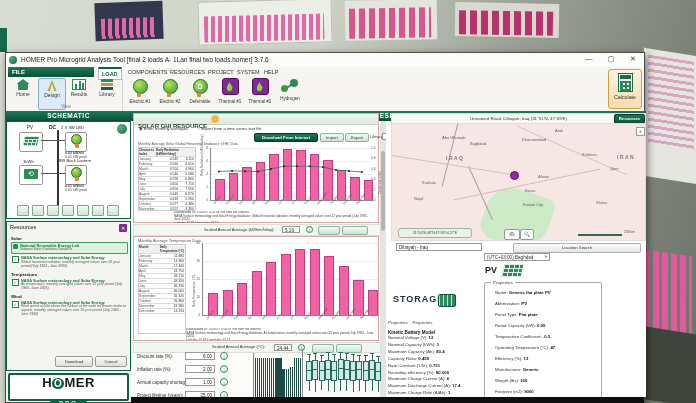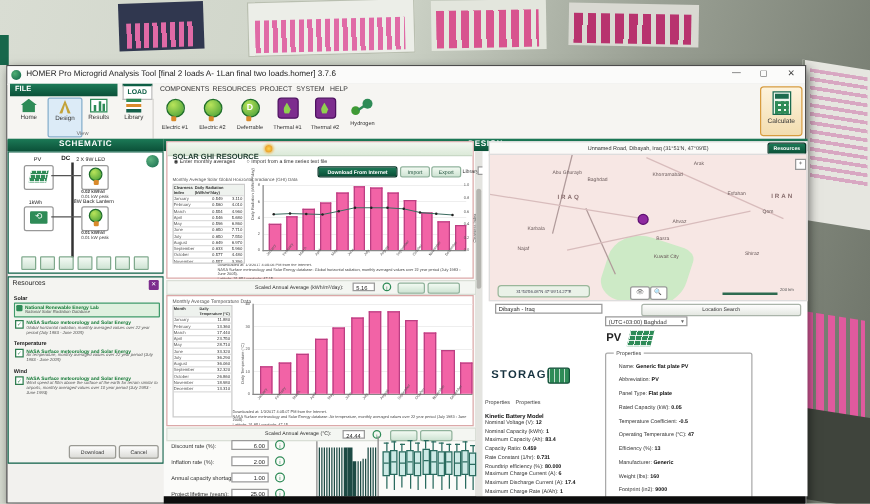--- a/index.html
+++ b/index.html
@@ -230,20 +230,26 @@
             <div style="flex: 1 1 0%; overflow: hidden;">
               <div class="tt">NASA Surface meteorology and Solar Energy</div>
               <div class="dd">Wind speed at 50m above the surface of the earth for terrain similar to airports, monthly averaged values over 10 year period (July 1983 - June 1993)</div>
             </div>
           </div>
         </div>
     <div class="abs btnlite" style="left:48px;top:134px;width:36px;height:9px;line-height:9px;background:linear-gradient(#fdfdfd,#dcdcd8);border-color:#9a9a94;color:#333">Download</div>
     <div class="abs btnlite" style="left:88px;top:134px;width:30px;height:9px;line-height:9px;background:linear-gradient(#fdfdfd,#dcdcd8);border-color:#9a9a94;color:#333">Cancel</div>
   </div>
 
+  <div class="abs" style="left:2px;top:320px;width:121px;height:28px;background:#fff;border:2px solid #0d5f45;border-radius:2px;box-sizing:border-box;text-align:center">
+    <div style="font-size:13px;font-weight:bold;color:#1a1a1a;line-height:15px;letter-spacing:.5px">
+      <span>H</span><span style="color:#fff;background:#0d5f45;border-radius:50%;padding:0 2px;font-size:10px">O</span><span>MER</span>
+    </div>
+    <div style="display:inline-block;background:#0d5f45;color:#cfe8d8;font-size:6px;font-weight:bold;border-radius:6px;padding:0 9px;line-height:8px;letter-spacing:2px">PRO</div>
+  </div>
 
   <div class="abs" style="left:125px;top:68px;width:255px;height:276px;background:#fbfbf9;border-right:1px solid #ccc;box-sizing:border-box"></div>
   <div class="abs" style="left:374px;top:68px;width:6px;height:276px;background:#e4e4e0">
     <div style="position:absolute;left:1px;top:30px;width:4px;height:80px;background:#b5b5b0;border-radius:2px"></div>
   </div>
 
   <div class="abs" style="left:127px;top:60px;width:246px;height:110px;background:#fff;border:1px solid #dba8a8;box-sizing:border-box">
     <div style="height:10px;background:linear-gradient(#f2f7f0,#dcead9);border-bottom:1px solid #c8d8c5;position:relative">
       <span style="font-size:6px;font-weight:bold;color:#1d3b2e;padding-left:4px;line-height:10px">SOLAR GHI RESOURCE</span>
       <span style="position:absolute;left:78px;top:2px;width:6px;height:6px;border-radius:50%;background:radial-gradient(#ffd24d,#e08a1a);box-shadow:0 0 2px 1px #f0c060"></span>

